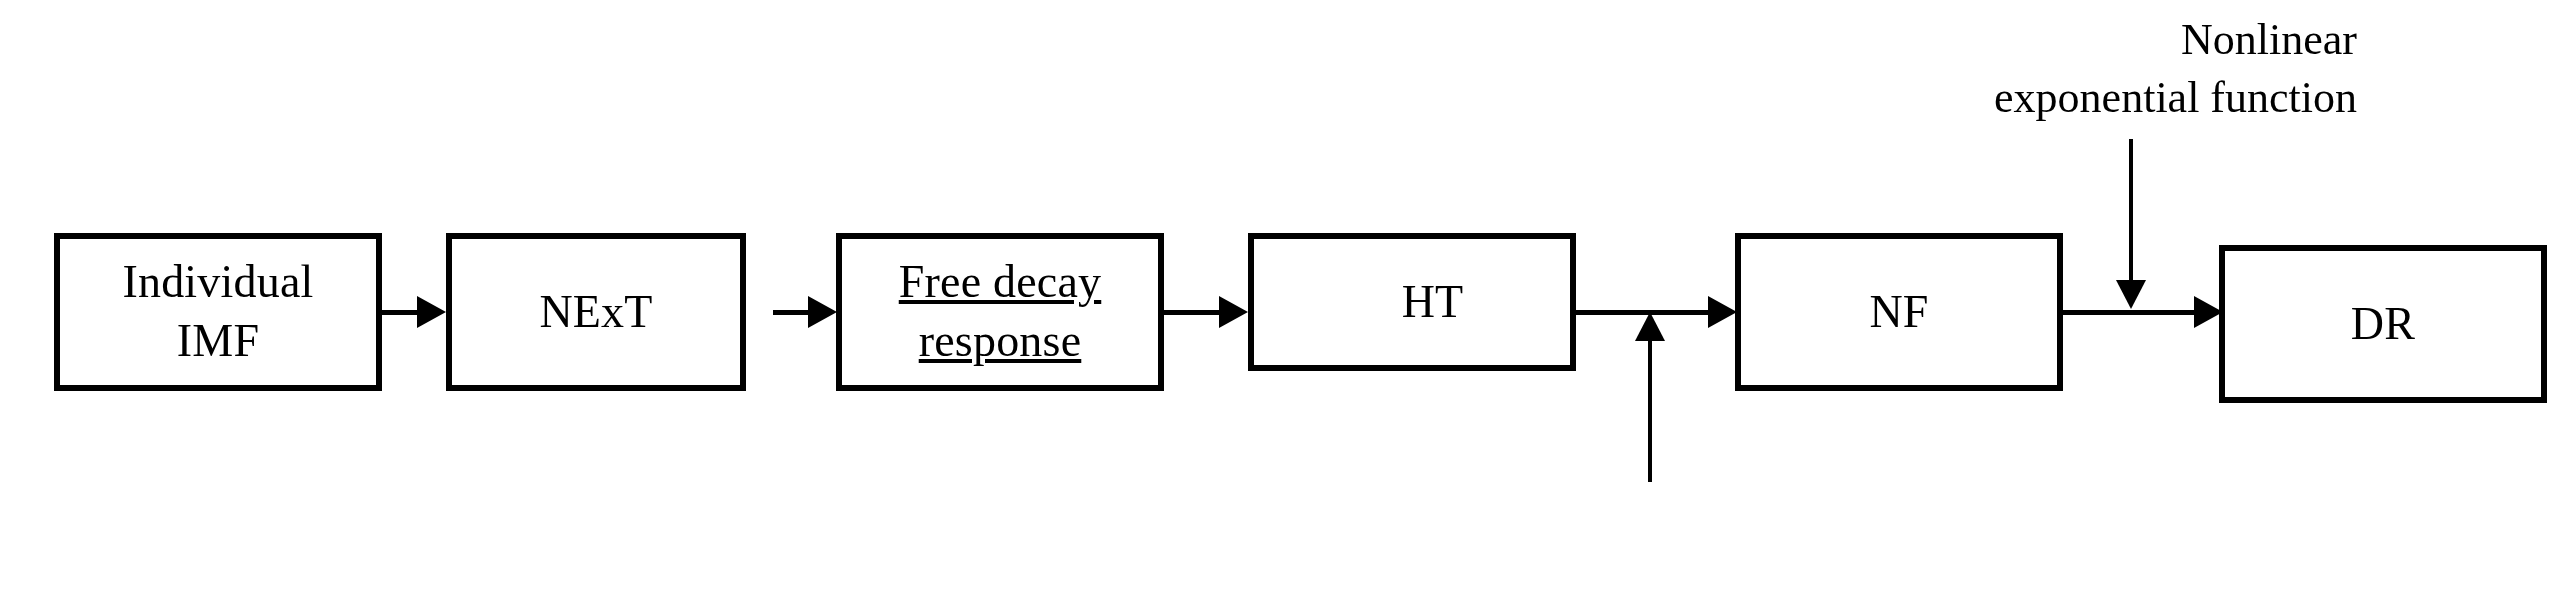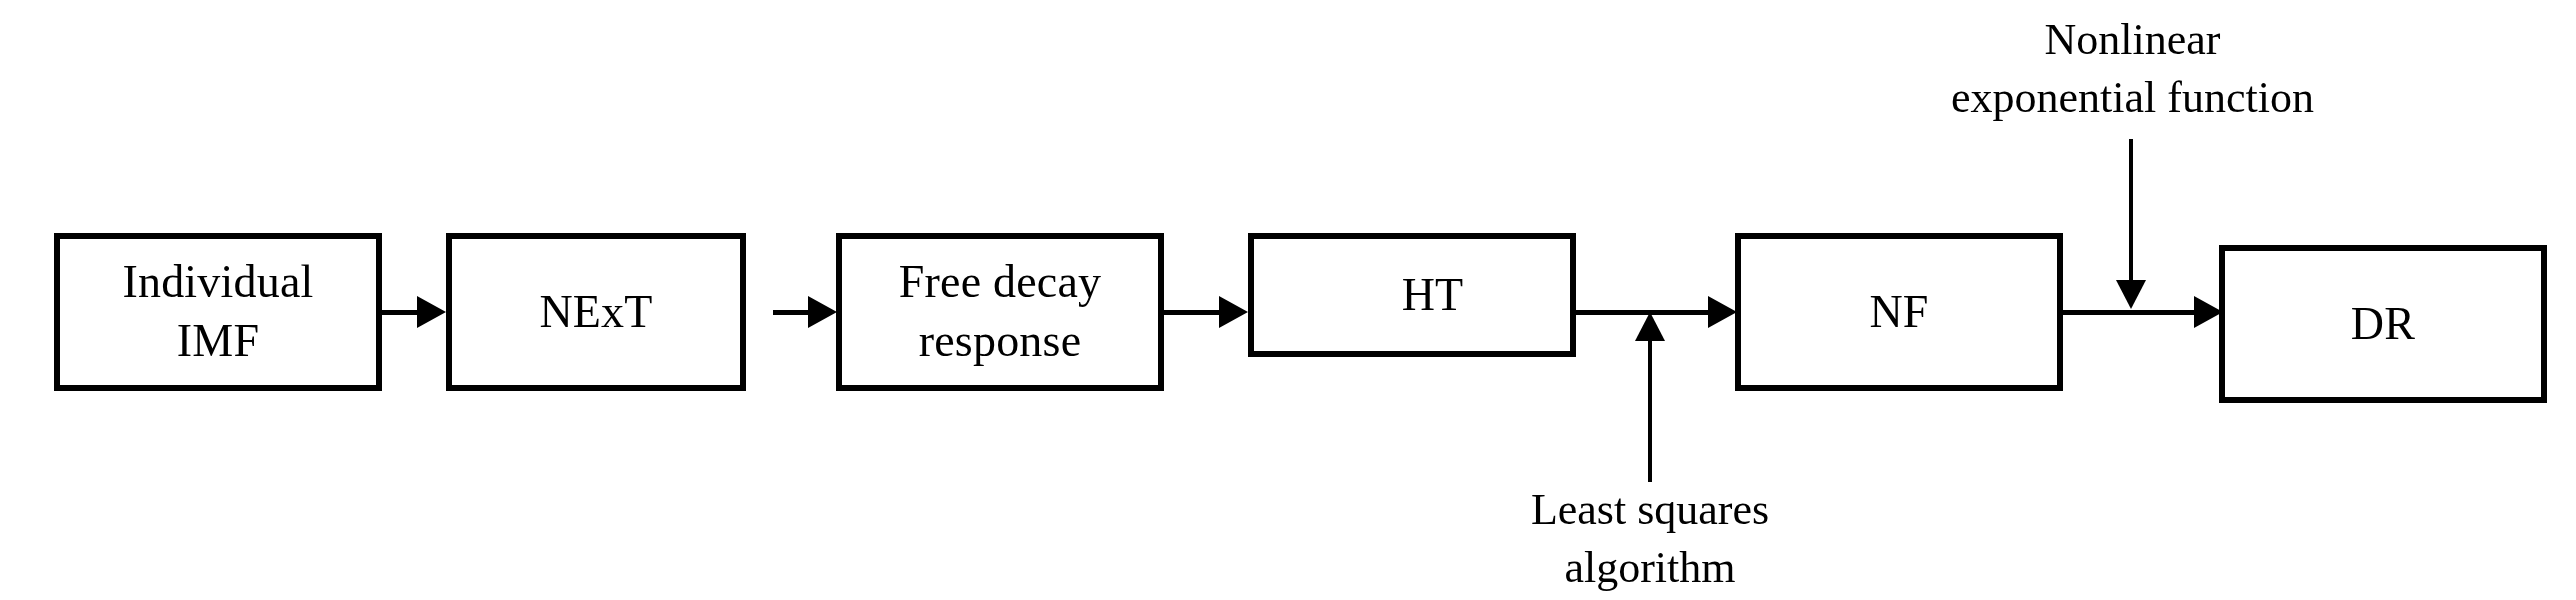--- a/index.html
+++ b/index.html
@@ -96,50 +96,48 @@
   <div class="h-shaft" style="left:382px; top:310px; width:40px;"></div>
   <div class="head-right" style="left:417px; top:296px;"></div>
 
   <div class="node" style="left:446px; top:233px; width:300px; height:158px;">
     <span class="node-label">NExT</span>
   </div>
 
   <div class="h-shaft" style="left:773px; top:310px; width:40px;"></div>
   <div class="head-right" style="left:808px; top:296px;"></div>
 
-  <div class="node" style="left:836px; top:233px; width:328px; height:158px;">
+  <div class="node" style="left:836px; top:233px; width:328px; height:158px;text-decoration:underline;">
     <span class="node-label">Free decay
 response</span>
   </div>
 
   <div class="h-shaft" style="left:1164px; top:310px; width:59px;"></div>
   <div class="head-right" style="left:1219px; top:296px;"></div>
 
-  <div class="node" style="left:1248px; top:233px; width:328px; height:124px;padding-left:41px;">
+  <div class="node" style="left:1248px; top:233px; width:328px; height:138px;padding-left:41px;">
     <span class="node-label">HT</span>
   </div>
 
   <div class="h-shaft" style="left:1575px; top:310px; width:137px;"></div>
   <div class="head-right" style="left:1708px; top:296px;"></div>
 
   <div class="v-shaft" style="left:1648px; top:341px; height:141px;"></div>
   <div class="head-up" style="left:1635px; top:312px;"></div>
-  <div class="annotation" style="left:1452px; top:481px; width:396px;">Least squares
-algorithm</div>
 
   <div class="node" style="left:1735px; top:233px; width:328px; height:158px;">
     <span class="node-label">NF</span>
   </div>
 
   <div class="h-shaft" style="left:2063px; top:310px; width:136px;"></div>
   <div class="head-right" style="left:2194px; top:296px;"></div>
 
   <div class="v-shaft" style="left:2129px; top:139px; height:145px;"></div>
   <div class="head-down" style="left:2116px; top:280px;"></div>
-  <div class="annotation" style="left:1908px; top:10.7px; width:449px;">Nonlinear
+  <div class="annotation" style="left:1908px; top:10.7px; width:449px;text-align:right;">Nonlinear
 exponential function</div>
 
   <div class="node" style="left:2219px; top:233px; width:328px; height:158px;margin-top:12px;">
     <span class="node-label">DR</span>
   </div>
 
 </div>
 
 
 </body></html>

